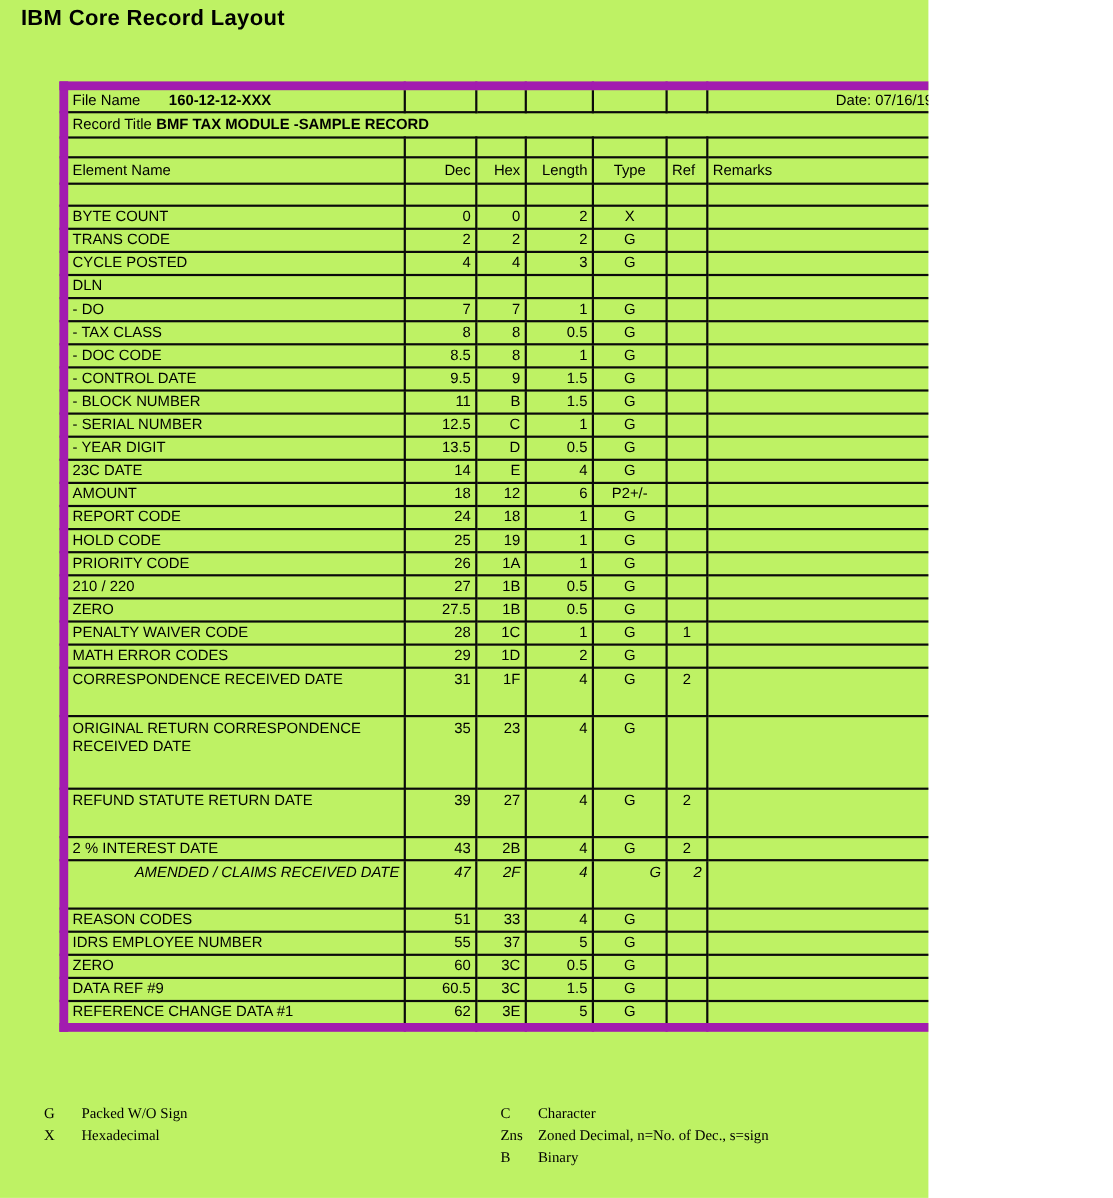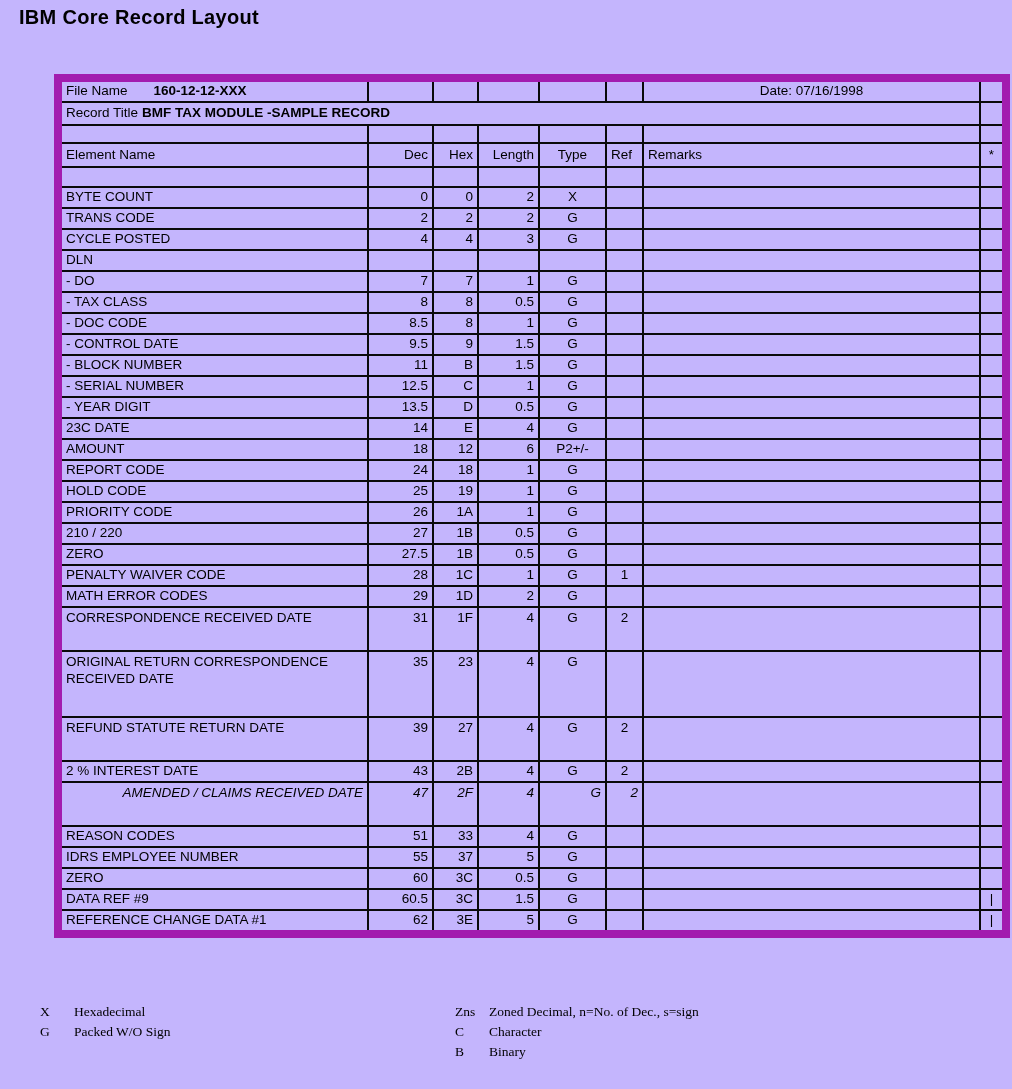--- a/index.html
+++ b/index.html
@@ -1,16 +1,16 @@
 <!DOCTYPE html>
 <html><head>
 <meta charset="utf-8">
 <style>
   html,body{margin:0;padding:0;background:#fff;}
-  .page{position:relative;width:1012px;height:1089px;background:#c4b5fd;
+  .page{position:relative;width:844px;height:1089px;background:#bef264;
         font-family:"Liberation Sans", sans-serif;color:#000;overflow:hidden;text-decoration:underline;}
   .title{position:absolute;left:19px;top:6px;margin:0;font-size:20px;font-weight:bold;letter-spacing:.3px;}
 
   table.layout{position:absolute;left:54px;top:74px;width:948px;border-collapse:collapse;
                table-layout:fixed;border:8px solid #a21caf;}
   table.layout td{border:2px solid #0a0a0a;padding:1px 4px;font-size:13.5px;line-height:1.25;
                   overflow:hidden;white-space:nowrap;vertical-align:middle;}
   .lbl{font-weight:normal;}
   .val{font-weight:bold;margin-left:26px;}
   .a-r{text-align:right;}
@@ -395,21 +395,21 @@
           <td class="a-r">5</td>
           <td class="a-c">G</td>
           <td class="a-c"></td>
           <td></td>
           <td class="c-mark">|</td>
         </tr>
       </tbody>
   </table>
 
   <div class="legend-col" id="legend-left">
+      <div class="legend-row"><span class="legend-code">G</span><span class="legend-desc">Packed W/O Sign</span></div>
       <div class="legend-row"><span class="legend-code">X</span><span class="legend-desc">Hexadecimal</span></div>
-      <div class="legend-row"><span class="legend-code">G</span><span class="legend-desc">Packed W/O Sign</span></div>
     </div>
   <div class="legend-col" id="legend-right">
+      <div class="legend-row"><span class="legend-code">C</span><span class="legend-desc">Character</span></div>
       <div class="legend-row"><span class="legend-code">Zns</span><span class="legend-desc">Zoned Decimal, n=No. of Dec., s=sign</span></div>
-      <div class="legend-row"><span class="legend-code">C</span><span class="legend-desc">Character</span></div>
       <div class="legend-row"><span class="legend-code">B</span><span class="legend-desc">Binary</span></div>
     </div>
 </div>
 
 </body></html>

